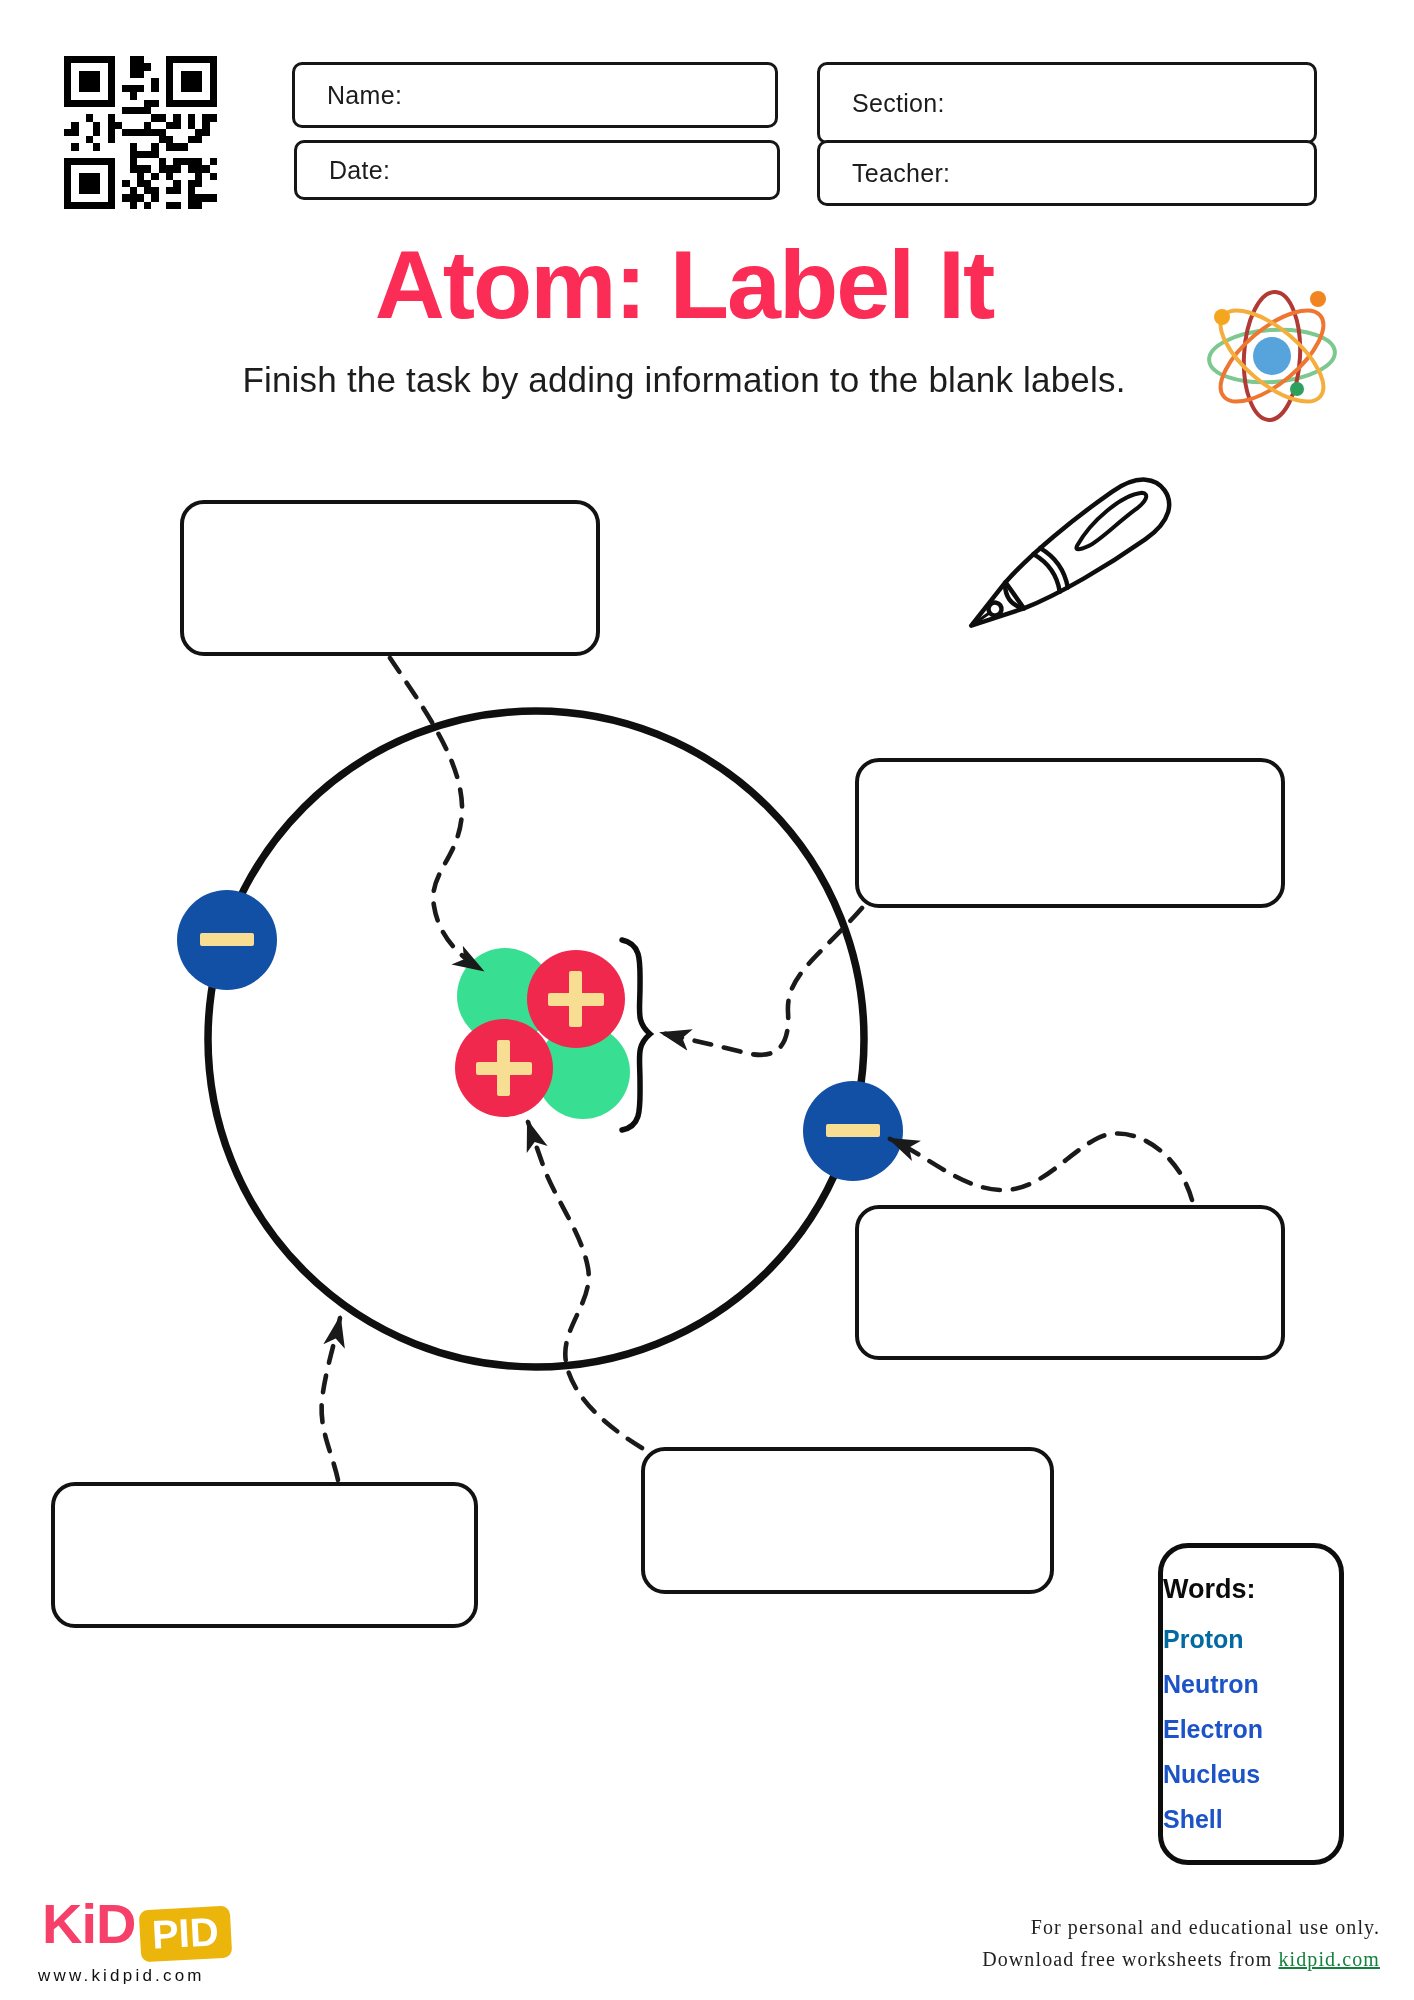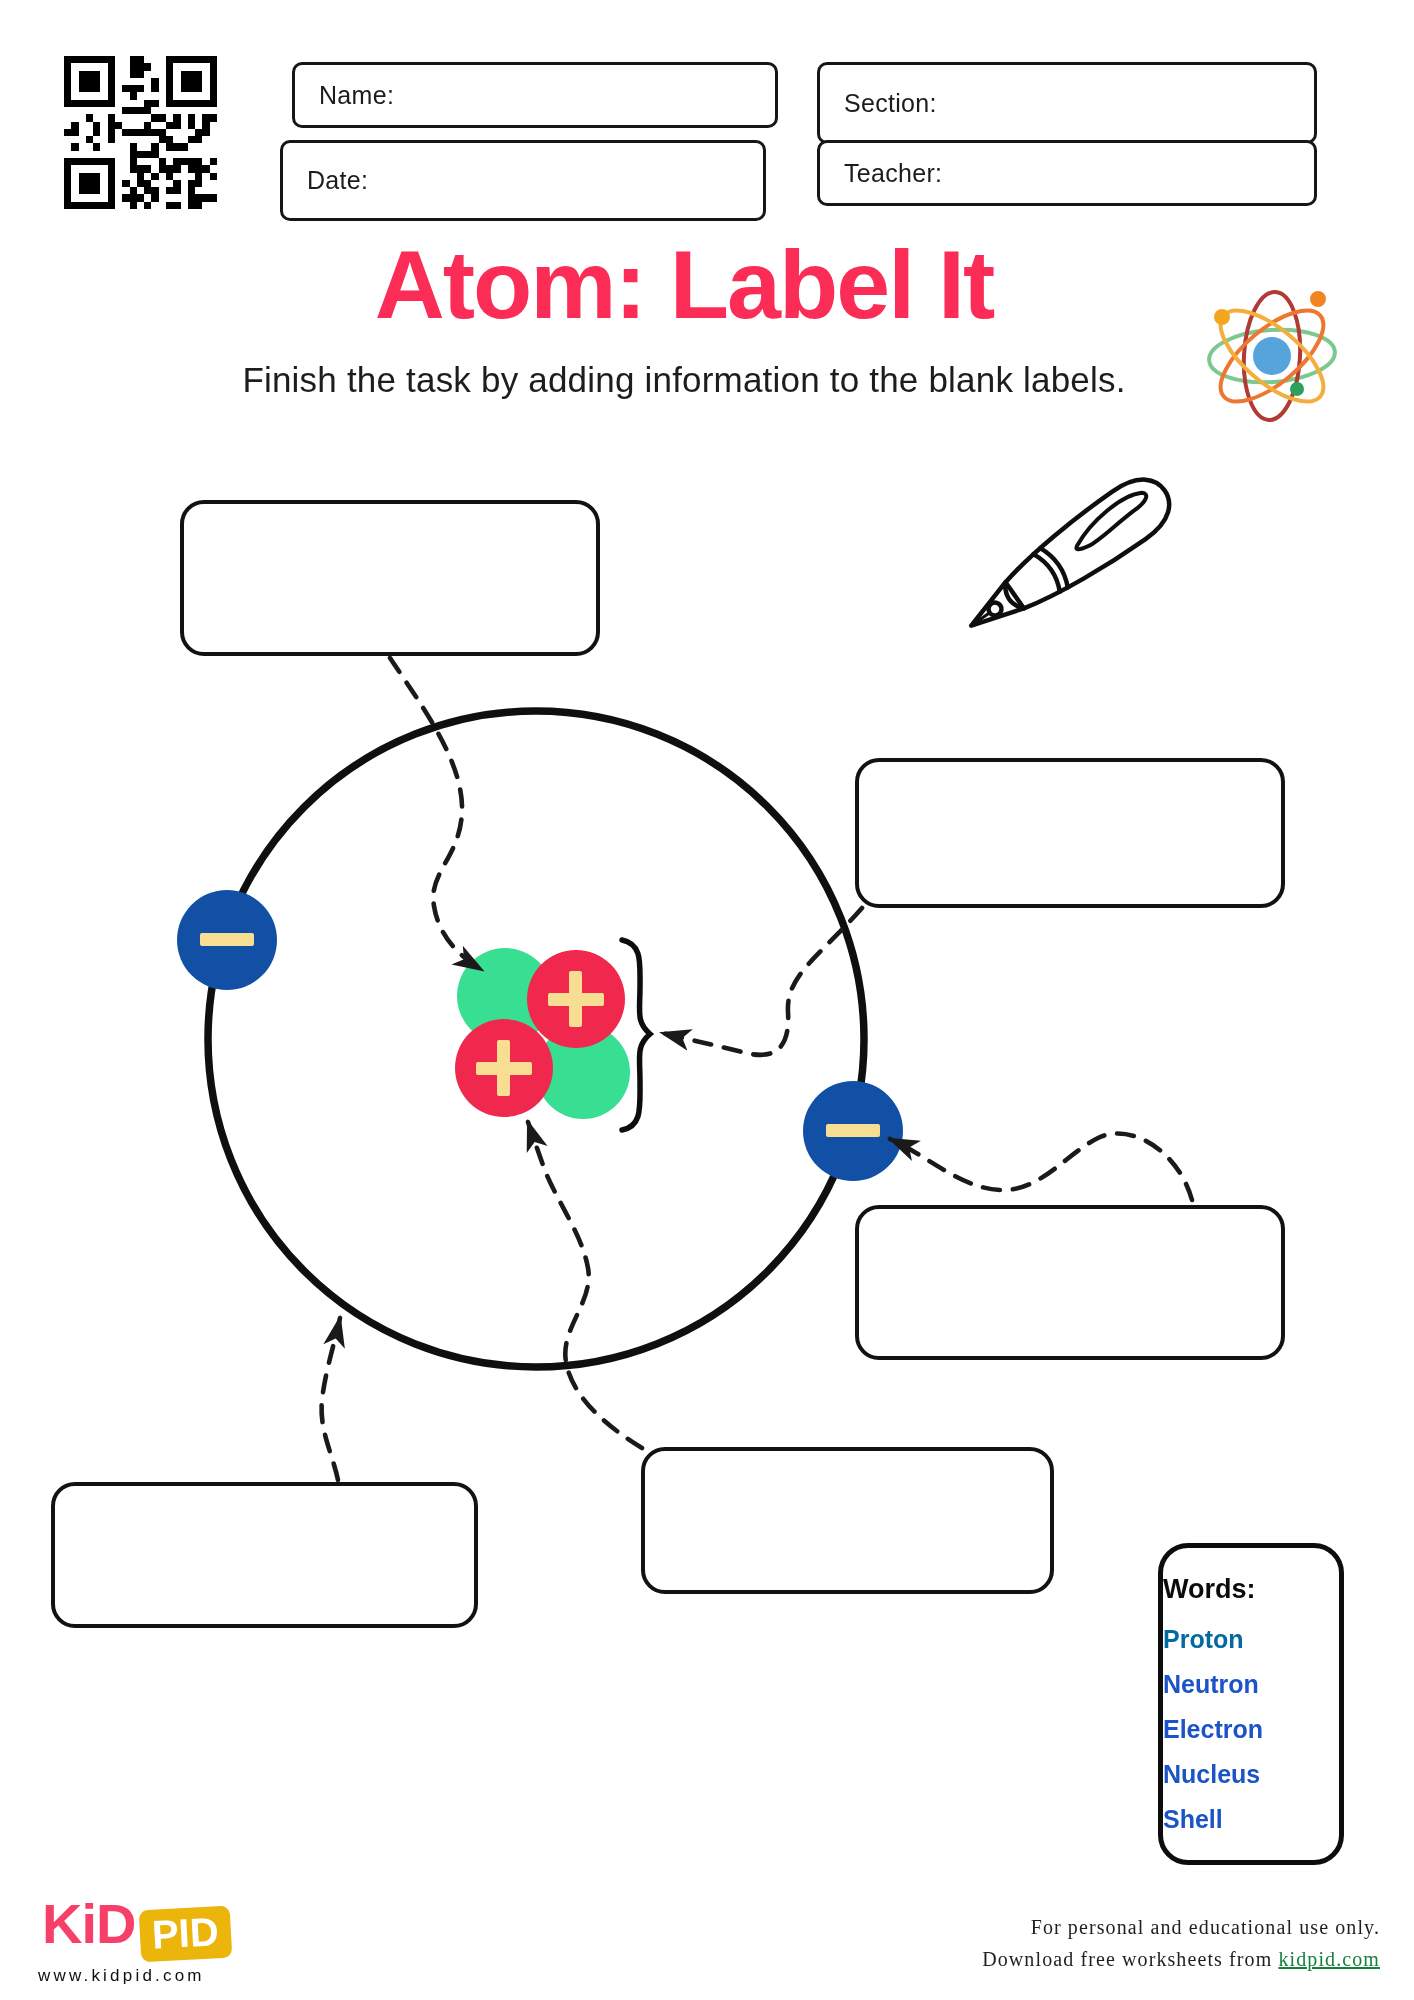--- a/index.html
+++ b/index.html
@@ -3,21 +3,21 @@
 <meta charset="utf-8">
 <style>
   html,body{margin:0;padding:0;background:#fff;}
   .page{
     position:relative;width:1414px;height:2000px;background:#ffffff;overflow:hidden;
     font-family:"Liberation Sans",sans-serif;color:#111;
   }
   
   .hdr-box{
     position:absolute;border:3px solid #161616;border-radius:10px;background:#fff;
-    display:flex;align-items:center;padding-left:24px;box-sizing:border-box;
+    display:flex;align-items:center;padding-left:32px;box-sizing:border-box;
   }
   .hdr-box span{font-size:25px;color:#1c1c1c;letter-spacing:.3px;}
   #qr{position:absolute;left:64px;top:56px;width:153px;height:153px;}
   
   .title{
     position:absolute;left:184px;top:236px;width:1000px;text-align:center;
     font-size:97px;font-weight:700;letter-spacing:-2px;line-height:1;
   }
   .subtitle{
     position:absolute;left:154px;top:360px;width:1060px;text-align:center;
@@ -185,21 +185,21 @@
       <rect x="17" y="20" width="1" height="1" fill="#000"></rect>
       <rect x="18" y="20" width="1" height="1" fill="#000"></rect>
     </svg>
 
   <div class="hdr-box" style="left:292px;top:62px;width:486px;height:66px;">
     <span>Name:</span>
   </div>
   <div class="hdr-box" style="left:817px;top:62px;width:500px;height:82px;">
     <span>Section:</span>
   </div>
-  <div class="hdr-box" style="left:280px;top:140px;width:486px;height:81px;">
+  <div class="hdr-box" style="left:294px;top:140px;width:486px;height:60px;">
     <span>Date:</span>
   </div>
   <div class="hdr-box" style="left:817px;top:140px;width:500px;height:66px;">
     <span>Teacher:</span>
   </div>
 
   <div class="title" id="main-title" style="color: rgb(251, 44, 85);">Atom: Label It</div>
   <div class="subtitle">Finish the task by adding information to the blank labels.</div>
 
   <svg id="atom-icon" width="138" height="148" viewBox="0 0 138 148">

